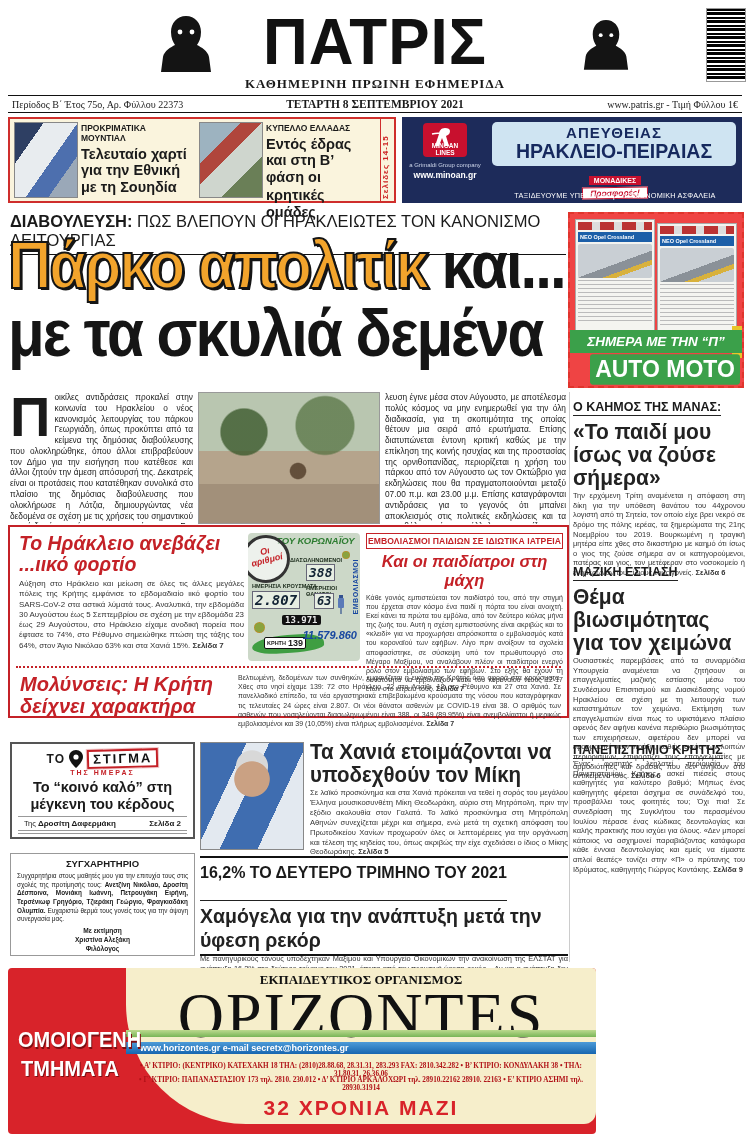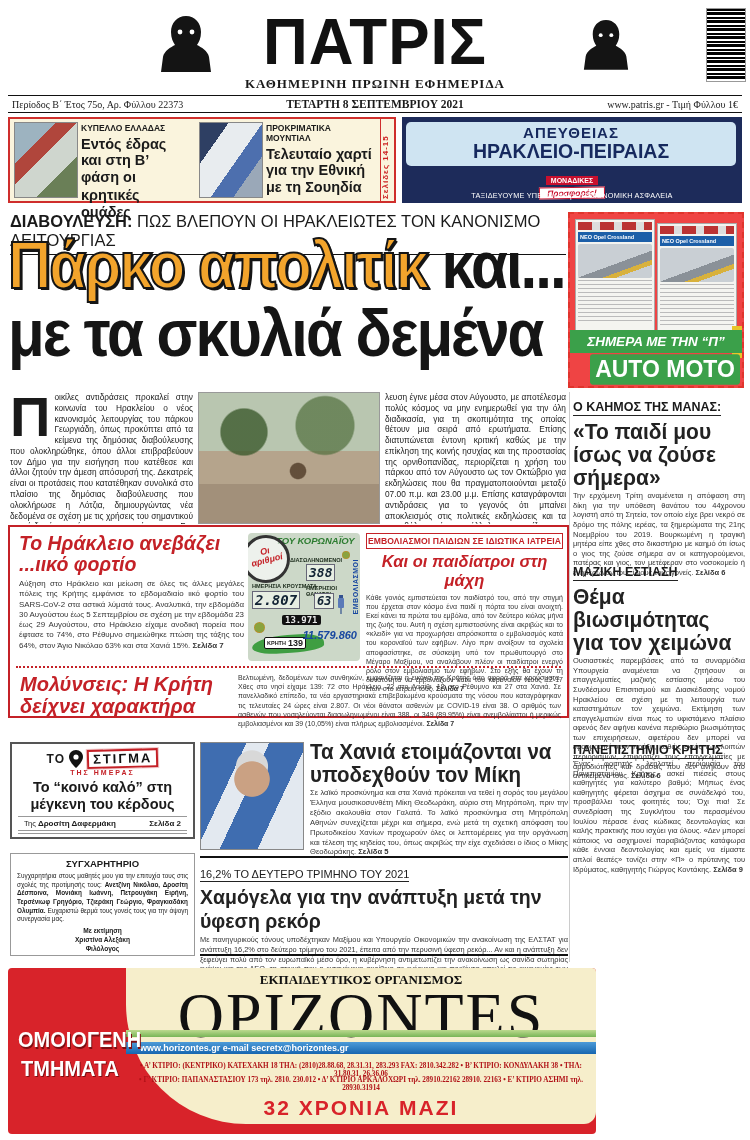--- a/index.html
+++ b/index.html
@@ -155,21 +155,21 @@
   .mikis-body{font-size:7.6px;line-height:1.3;margin-top:4px;color:#333;}
   
   .congrats{top:853px;left:10px;width:185px;height:103px;border:1px solid #999;box-sizing:border-box;padding:4px 6px;background:#fff;}
   .cg-title{text-align:center;font-weight:bold;font-size:9.5px;margin-bottom:3px;}
   .cg-body{font-size:6.4px;line-height:1.35;}
   .cg-names{font-weight:bold;}
   .cg-sign{text-align:center;font-weight:bold;font-size:6.6px;margin-top:3px;line-height:1.35;}
   
   .econ{top:856px;left:200px;width:368px;height:100px;border-top:2.5px solid #111;border-bottom:2.5px solid #111;
       box-sizing:border-box;padding-top:6px;}
-  .econ-kick{font-size:11px;font-weight:normal;border-bottom:1px solid #222;display:inline-block;padding-bottom:1px;}
+  .econ-kick{font-size:16px;font-weight:bold;border-bottom:1px solid #222;display:inline-block;padding-bottom:18px;}
   .econ-head{font-size:19.5px;font-weight:bold;margin-top:3px;transform:scaleY(1.05);transform-origin:top left;color:#222;}
   .econ-body{font-size:7.4px;line-height:1.32;margin-top:4px;color:#333;}
   
   .oriz{top:968px;left:8px;width:588px;height:166px;background:#d8232a;border-radius:4px;overflow:hidden;}
   .oriz-panel{position:absolute;left:118px;top:0;right:0;bottom:10px;background:#f6eecb;
       border-radius:0 0 12px 120px;}
   .oriz-left{position:absolute;left:10px;top:60px;width:104px;color:#fff;font-weight:bold;font-size:20px;
       line-height:1.3;text-align:center;transform:scaleY(1.1);text-shadow:1px 1px 0 #7d0f13;}
   .oz-org{position:absolute;left:0;right:0;top:4px;text-align:center;font-family:"Liberation Serif",serif;
       font-weight:bold;font-size:13px;color:#111;}
@@ -207,39 +207,50 @@
   <div class="abs mast-rule1"></div>
   <div class="abs mast-info">
     <span class="l">Περίοδος Β΄ Έτος 75ο, Αρ. Φύλλου 22373</span>
     <span class="c">ΤΕΤΑΡΤΗ 8 ΣΕΠΤΕΜΒΡΙΟΥ 2021</span>
     <span class="r">www.patris.gr - Τιμή Φύλλου 1€</span>
   </div>
   <div class="abs mast-rule2"></div>
 
   <div class="abs sports">
     <div class="sport-item">
+      <div class="sport-photo photo2"></div>
+      <div class="sport-txt">
+        <div class="sport-kick">ΠΡΟΚΡΙΜΑΤΙΚΑ ΜΟΥΝΤΙΑΛ</div>
+        <div class="sport-head">Τελευταίο χαρτί για την Εθνική με τη Σουηδία</div>
+      </div>
+    </div>
+    <div class="sport-item">
       <div class="sport-photo photo1"></div>
       <div class="sport-txt">
         <div class="sport-kick">ΚΥΠΕΛΛΟ ΕΛΛΑΔΑΣ</div>
         <div class="sport-head">Εντός έδρας και στη Β’ φάση οι κρητικές ομάδες</div>
       </div>
     </div>
-    <div class="sport-item">
-      <div class="sport-photo photo2"></div>
-      <div class="sport-txt">
-        <div class="sport-kick">ΠΡΟΚΡΙΜΑΤΙΚΑ ΜΟΥΝΤΙΑΛ</div>
-        <div class="sport-head">Τελευταίο χαρτί για την Εθνική με τη Σουηδία</div>
-      </div>
-    </div>
     <div class="sport-pages">
       <span>Σελίδες 14-15</span>
     </div>
   </div>
 
   <div class="abs minoan">
+    <div class="mn-left">
+      <div class="mn-logo">
+        <svg width="30" height="22" viewBox="0 0 30 22">
+            <path d="M15 2c-4 0-6 3-6 6l-4 12h4l3-8 3 8h4l-3-10c3-1 4-3 4-5 0-2-2-3-5-3z" fill="#fff"></path>
+            <path d="M2 8c4-1 8-1 12 0" stroke="#fff" stroke-width="1.4" fill="none"></path>
+          </svg>
+        <div class="mn-logoname" style="position:absolute;bottom:1px;left:0;right:0;">MINOAN LINES</div>
+      </div>
+      <div class="mn-tag">a Grimaldi Group company</div>
+      <div class="mn-site">www.minoan.gr</div>
+    </div>
     <div class="mn-right">
       <div class="mn-panel">
         <div class="mn-p1">ΑΠΕΥΘΕΙΑΣ</div>
         <div class="mn-p2">ΗΡΑΚΛΕΙΟ-ΠΕΙΡΑΙΑΣ</div>
       </div>
       <div class="mn-badges">
         <span class="mn-b1">ΜΟΝΑΔΙΚΕΣ</span>
         <span class="mn-b2">Προσφορές!</span>
       </div>
       <div class="mn-foot">ΤΑΞΙΔΕΥΟΥΜΕ ΥΠΕΥΘΥΝΑ με ΥΓΕΙΟΝΟΜΙΚΗ ΑΣΦΑΛΕΙΑ</div>

